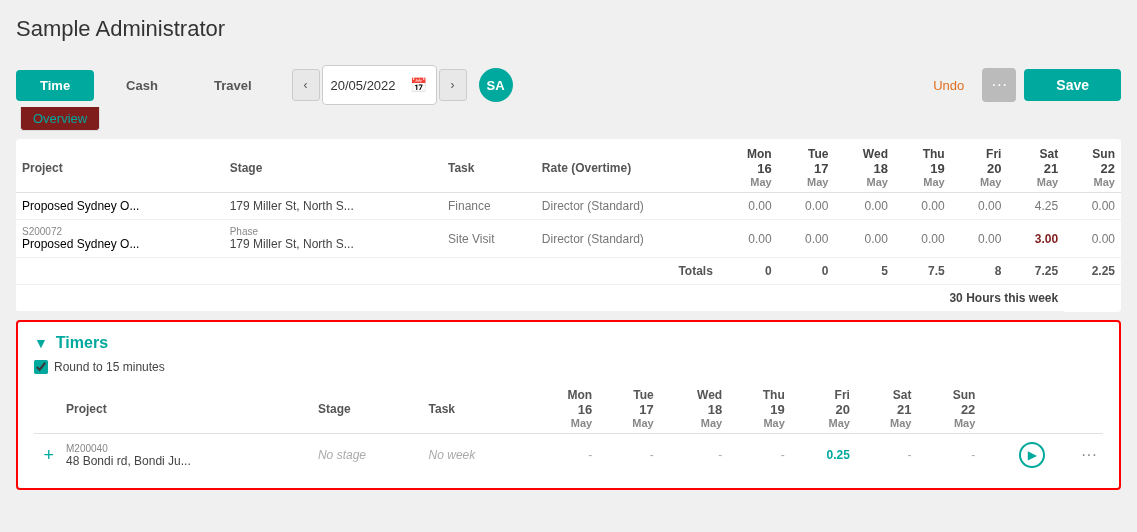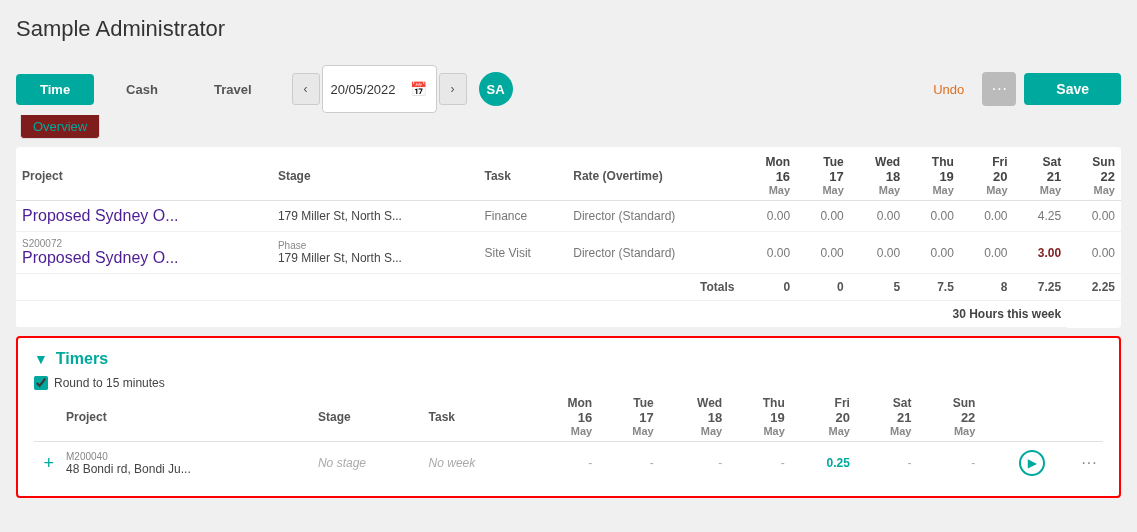--- a/index.html
+++ b/index.html
@@ -20,21 +20,21 @@
 
     .nav-section { display: flex; align-items: center; gap: 2px; margin-left: 8px; }
     .nav-btn {
       width: 28px; height: 32px; border: 1px solid #ccc; background: #e8e8e8;
       cursor: pointer; border-radius: 3px; display: flex; align-items: center; justify-content: center;
       font-size: 12px; color: #555;
     }
     .date-input {
       border: 1px solid #ccc; background: #fff; padding: 5px 8px; border-radius: 4px;
       font-size: 13px; width: 115px; display: flex; align-items: center; justify-content: space-between;
-      height: 48px;
+      height: 40px;
     }
     .calendar-icon { color: #888; font-size: 14px; }
 
     .avatar {
       width: 34px; height: 34px; border-radius: 50%; background: #00a99d;
       color: #fff; font-weight: 700; font-size: 13px;
       display: flex; align-items: center; justify-content: center;
       margin-left: 4px;
     }
 
@@ -67,38 +67,38 @@
       text-align: right; border-bottom: 1px solid #e0e0e0;
     }
     .time-table th.left { text-align: left; }
     .time-table th .day-name { font-size: 12px; font-weight: 700; color: #444; display: block; }
     .time-table th .day-num { font-size: 13px; font-weight: 700; color: #444; display: block; }
     .time-table th .month { font-size: 11px; color: #888; display: block; }
 
     .time-table td { padding: 6px 6px; text-align: right; font-size: 12px; color: #777; border-bottom: 1px solid #f0f0f0; }
     .time-table td.left { text-align: left; }
     .time-table td .proj-code { font-size: 10px; color: #888; display: block; }
-    .time-table td .proj-name { color: #4c1d95; font-size: 16px; }
+    .time-table td .proj-name { color: #000000; font-size: 12px; }
     .time-table td .stage-phase { font-size: 10px; color: #888; display: block; }
     .time-table td .stage-name { color: #444; font-size: 12px; }
 
     .totals-row td { font-weight: 600; color: #555; border-top: 1px solid #ddd; }
     .totals-label { text-align: right; color: #777; font-size: 12px; }
     .hours-this-week { text-align: right; font-size: 12px; color: #777; padding: 2px 6px 8px; }
     .hours-this-week span { font-weight: 700; color: #444; }
 
     
     .timers-section {
       background: #fff; border: 2px solid red; border-radius: 4px; padding: 12px 16px;
     }
     .timers-header { display: flex; align-items: center; gap: 8px; margin-bottom: 8px; }
     .collapse-icon { color: #00a99d; cursor: pointer; font-size: 14px; }
     .timers-title { color: #00a99d; font-size: 16px; font-weight: 700; }
 
-    .round-checkbox { display: flex; align-items: center; gap: 6px; margin-bottom: 2px; font-size: 12px; color: #444; }
+    .round-checkbox { display: flex; align-items: center; gap: 6px; margin-bottom: 10px; font-size: 12px; color: #444; }
     .round-checkbox input[type=checkbox] { accent-color: #00a99d; width: 14px; height: 14px; }
 
     .timers-table { width: 100%; border-collapse: collapse; }
     .timers-table th {
       font-size: 12px; font-weight: 600; color: #555; padding: 4px 6px;
       text-align: right; border-bottom: 1px solid #e0e0e0;
     }
     .timers-table th.left { text-align: left; }
     .timers-table th .day-name { font-size: 12px; font-weight: 700; display: block; }
     .timers-table th .day-num { font-size: 13px; font-weight: 700; display: block; }

